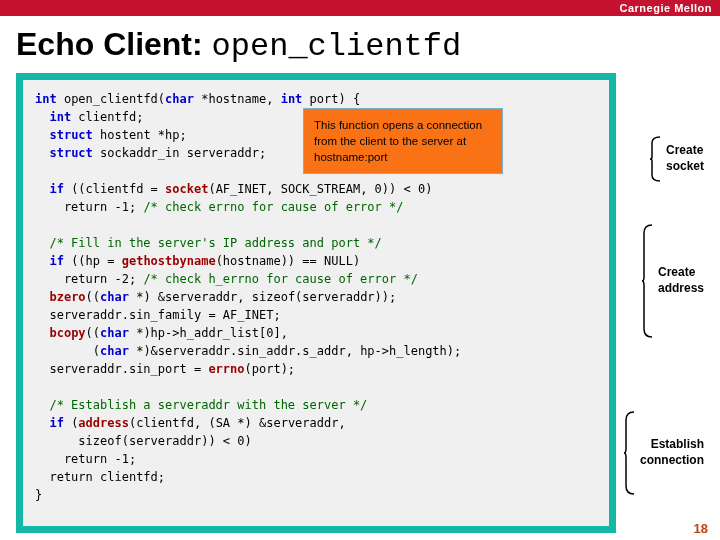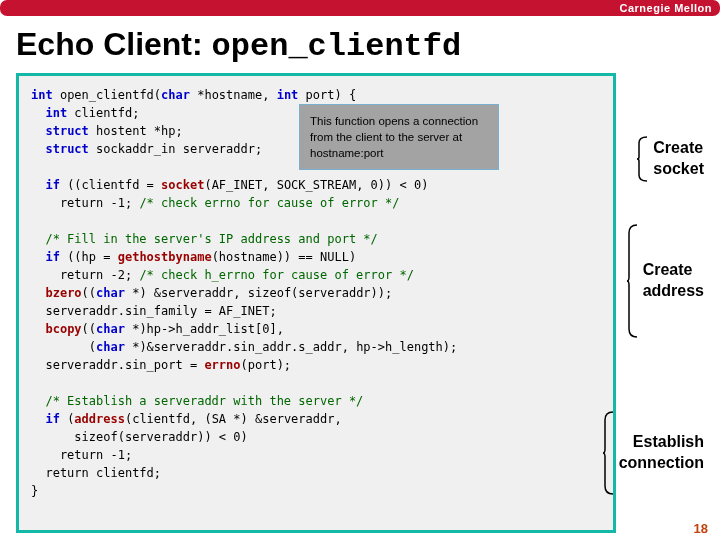--- a/index.html
+++ b/index.html
@@ -14,47 +14,46 @@
     }
 
     .header-bar {
       background: #c41230;
       color: #fff;
       text-align: right;
       padding: 2px 8px;
       font-size: 11px;
       font-weight: bold;
       letter-spacing: 0.5px;
-      border-radius: 7px;
     }
 
     .page-title {
       padding: 10px 16px 8px 16px;
       font-size: 32px;
       font-weight: bold;
       color: #000;
     }
 
     .page-title span.mono {
       font-family: 'Courier New', monospace;
-      font-weight: bold;
+      font-weight: normal;
     }
 
     .main-content {
       display: flex;
       flex-direction: row;
       padding: 0 16px;
       gap: 0;
       position: relative;
     }
 
     .code-area {
       flex: 1;
       background: #f0f0f0;
-      border: 3px solid #14b8a6;
+      border: 7px solid #14b8a6;
       padding: 10px 12px;
       font-family: 'Courier New', monospace;
       font-size: 12px;
       color: #000;
       position: relative;
       min-height: 460px;
     }
 
     .code-area pre {
       white-space: pre;
@@ -62,33 +61,33 @@
     }
 
     .kw { color: #0000cc; font-weight: bold; }
     .fn { color: #990000; font-weight: bold; }
     .comment { color: #006600; font-weight: normal; }
 
     .tooltip-box {
       position: absolute;
       top: 28px;
       left: 280px;
-      background: #a3a3a3;
+      background: #f97316;
       border: 1px solid #7ab0d0;
       padding: 8px 10px;
       font-family: Arial, sans-serif;
       font-size: 11.5px;
       color: #000;
       max-width: 200px;
       line-height: 1.4;
       z-index: 10;
     }
 
     .ann-label {
-      font-size: 16px;
+      font-size: 12px;
       font-weight: bold;
       font-family: Arial, sans-serif;
       line-height: 1.3;
       text-align: left;
     }
 
     .page-number {
       position: absolute;
       bottom: 4px;
       right: 12px;

